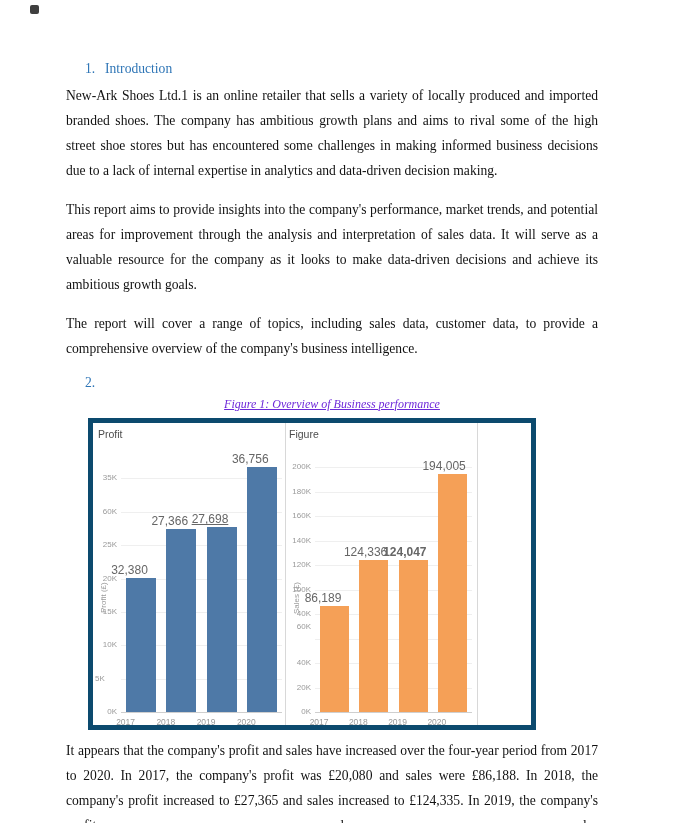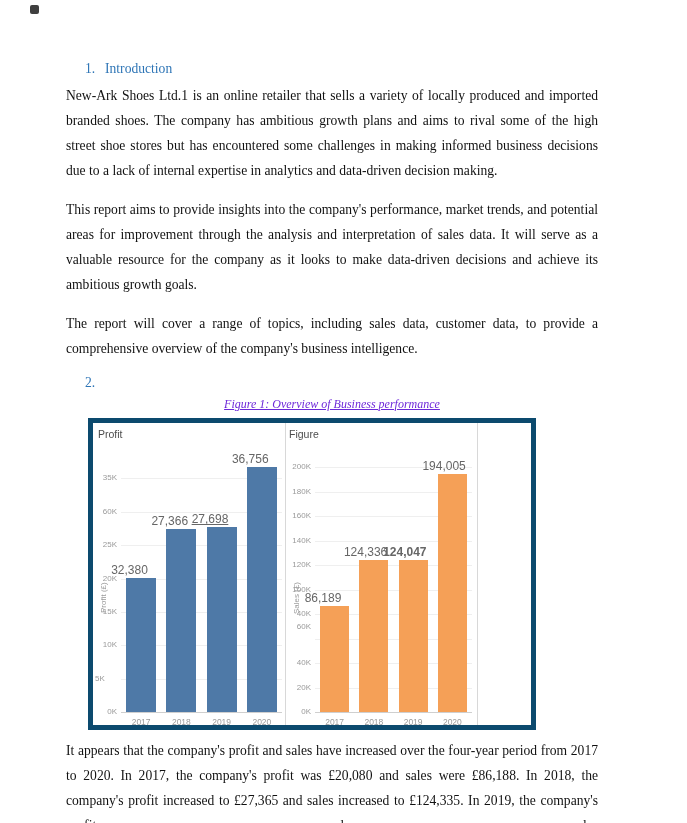--- a/index.html
+++ b/index.html
@@ -54,21 +54,21 @@
     font-size:8px;color:#9a9a9a;
     writing-mode:vertical-rl;transform:rotate(180deg);
   }
   .gridline{position:absolute;height:1px;background:#efefef;}
   .axisline{position:absolute;height:1px;background:#cfcfcf;}
   .ytick{
     position:absolute;width:34px;text-align:right;
     font-size:8px;color:#9a9a9a;line-height:10px;
   }
   .xtick{
-    position:absolute;text-align:center;
+    position:absolute;text-align:left;
     font-size:8.5px;color:#9a9a9a;line-height:10px;
   }
   .bar{position:absolute;}
   .bar-label{
     position:absolute;
     font-size:12px;color:#666;line-height:10px;white-space:nowrap;
   }
 </style>
 </head>
 <body>

